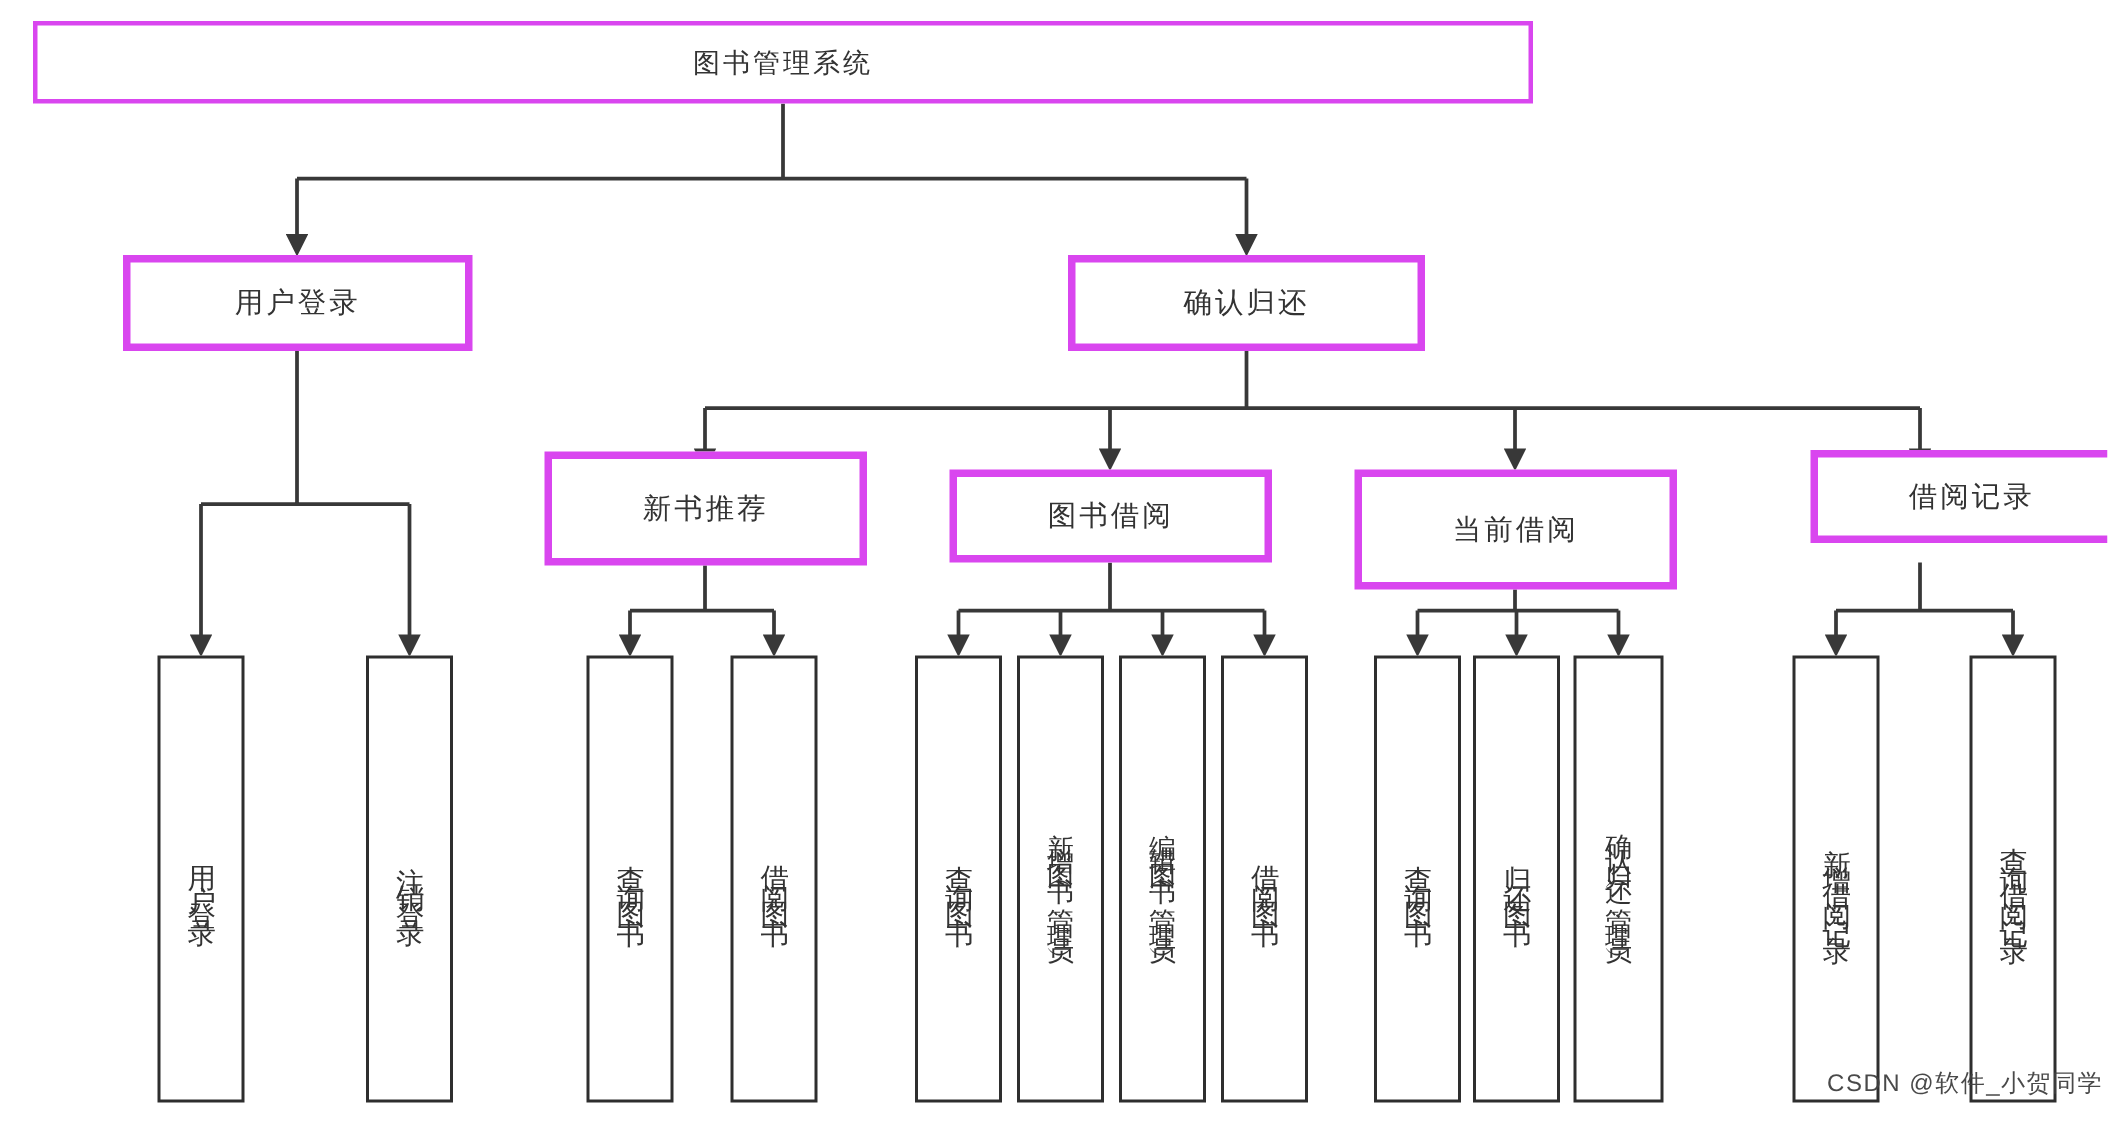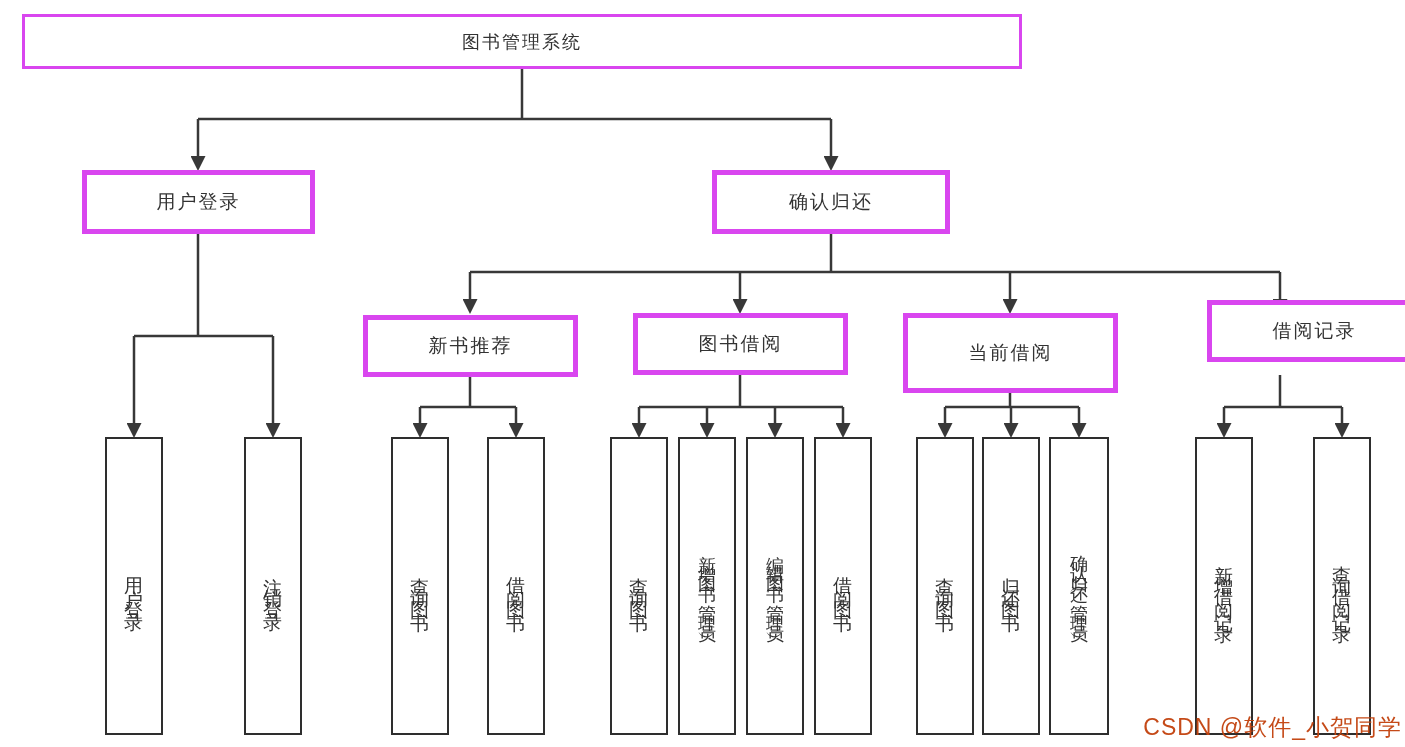--- a/index.html
+++ b/index.html
@@ -48,23 +48,23 @@
     font-size: 19px;
     line-height: 1;
     letter-spacing: 12px;
     color: #333333;
   }
   .leaf .vtxt.long { letter-spacing: 10px; font-size: 18px; }
   .watermark {
     position: absolute;
     right: 3px;
     top: 712px;
-    font-size: 23px;
+    font-size: 16px;
     letter-spacing: 1px;
-    color: #c2410c;
+    color: #404040;
     opacity: 0.95;
     z-index: 5;
     white-space: nowrap;
   }
 </style>
 </head>
 <body>
 
 <div class="canvas">
 
@@ -102,21 +102,21 @@
       <line x1="1224" y1="407" x2="1224" y2="432" marker-end="url(#arw)"></line>
       <line x1="1342" y1="407" x2="1342" y2="432" marker-end="url(#arw)"></line>
     </g>
   </svg>
 
   <div class="node root" style="left:22px; top:14px; width:1000px; height:55px;">图书管理系统</div>
 
   <div class="node" style="left:82px; top:170px; width:233px; height:64px;">用户登录</div>
   <div class="node" style="left:712px; top:170px; width:238px; height:64px;">确认归还</div>
 
-  <div class="node" style="left:363px; top:315px; width:215px; height:62px;">新书推荐</div>
+  <div class="node" style="left:363px; top:301px; width:215px; height:76px;">新书推荐</div>
   <div class="node" style="left:633px; top:313px; width:215px; height:62px;">图书借阅</div>
   <div class="node" style="left:903px; top:313px; width:215px; height:80px;">当前借阅</div>
   <div class="node" style="left:1173px; top:300px; width:215px; height:62px;margin-left:34px;">借阅记录</div>
 
   <div class="leaf" style="left:105px;">
     <span class="vtxt">用户登录</span>
   </div>
   <div class="leaf" style="left:244px;">
     <span class="vtxt">注销登录</span>
   </div>

